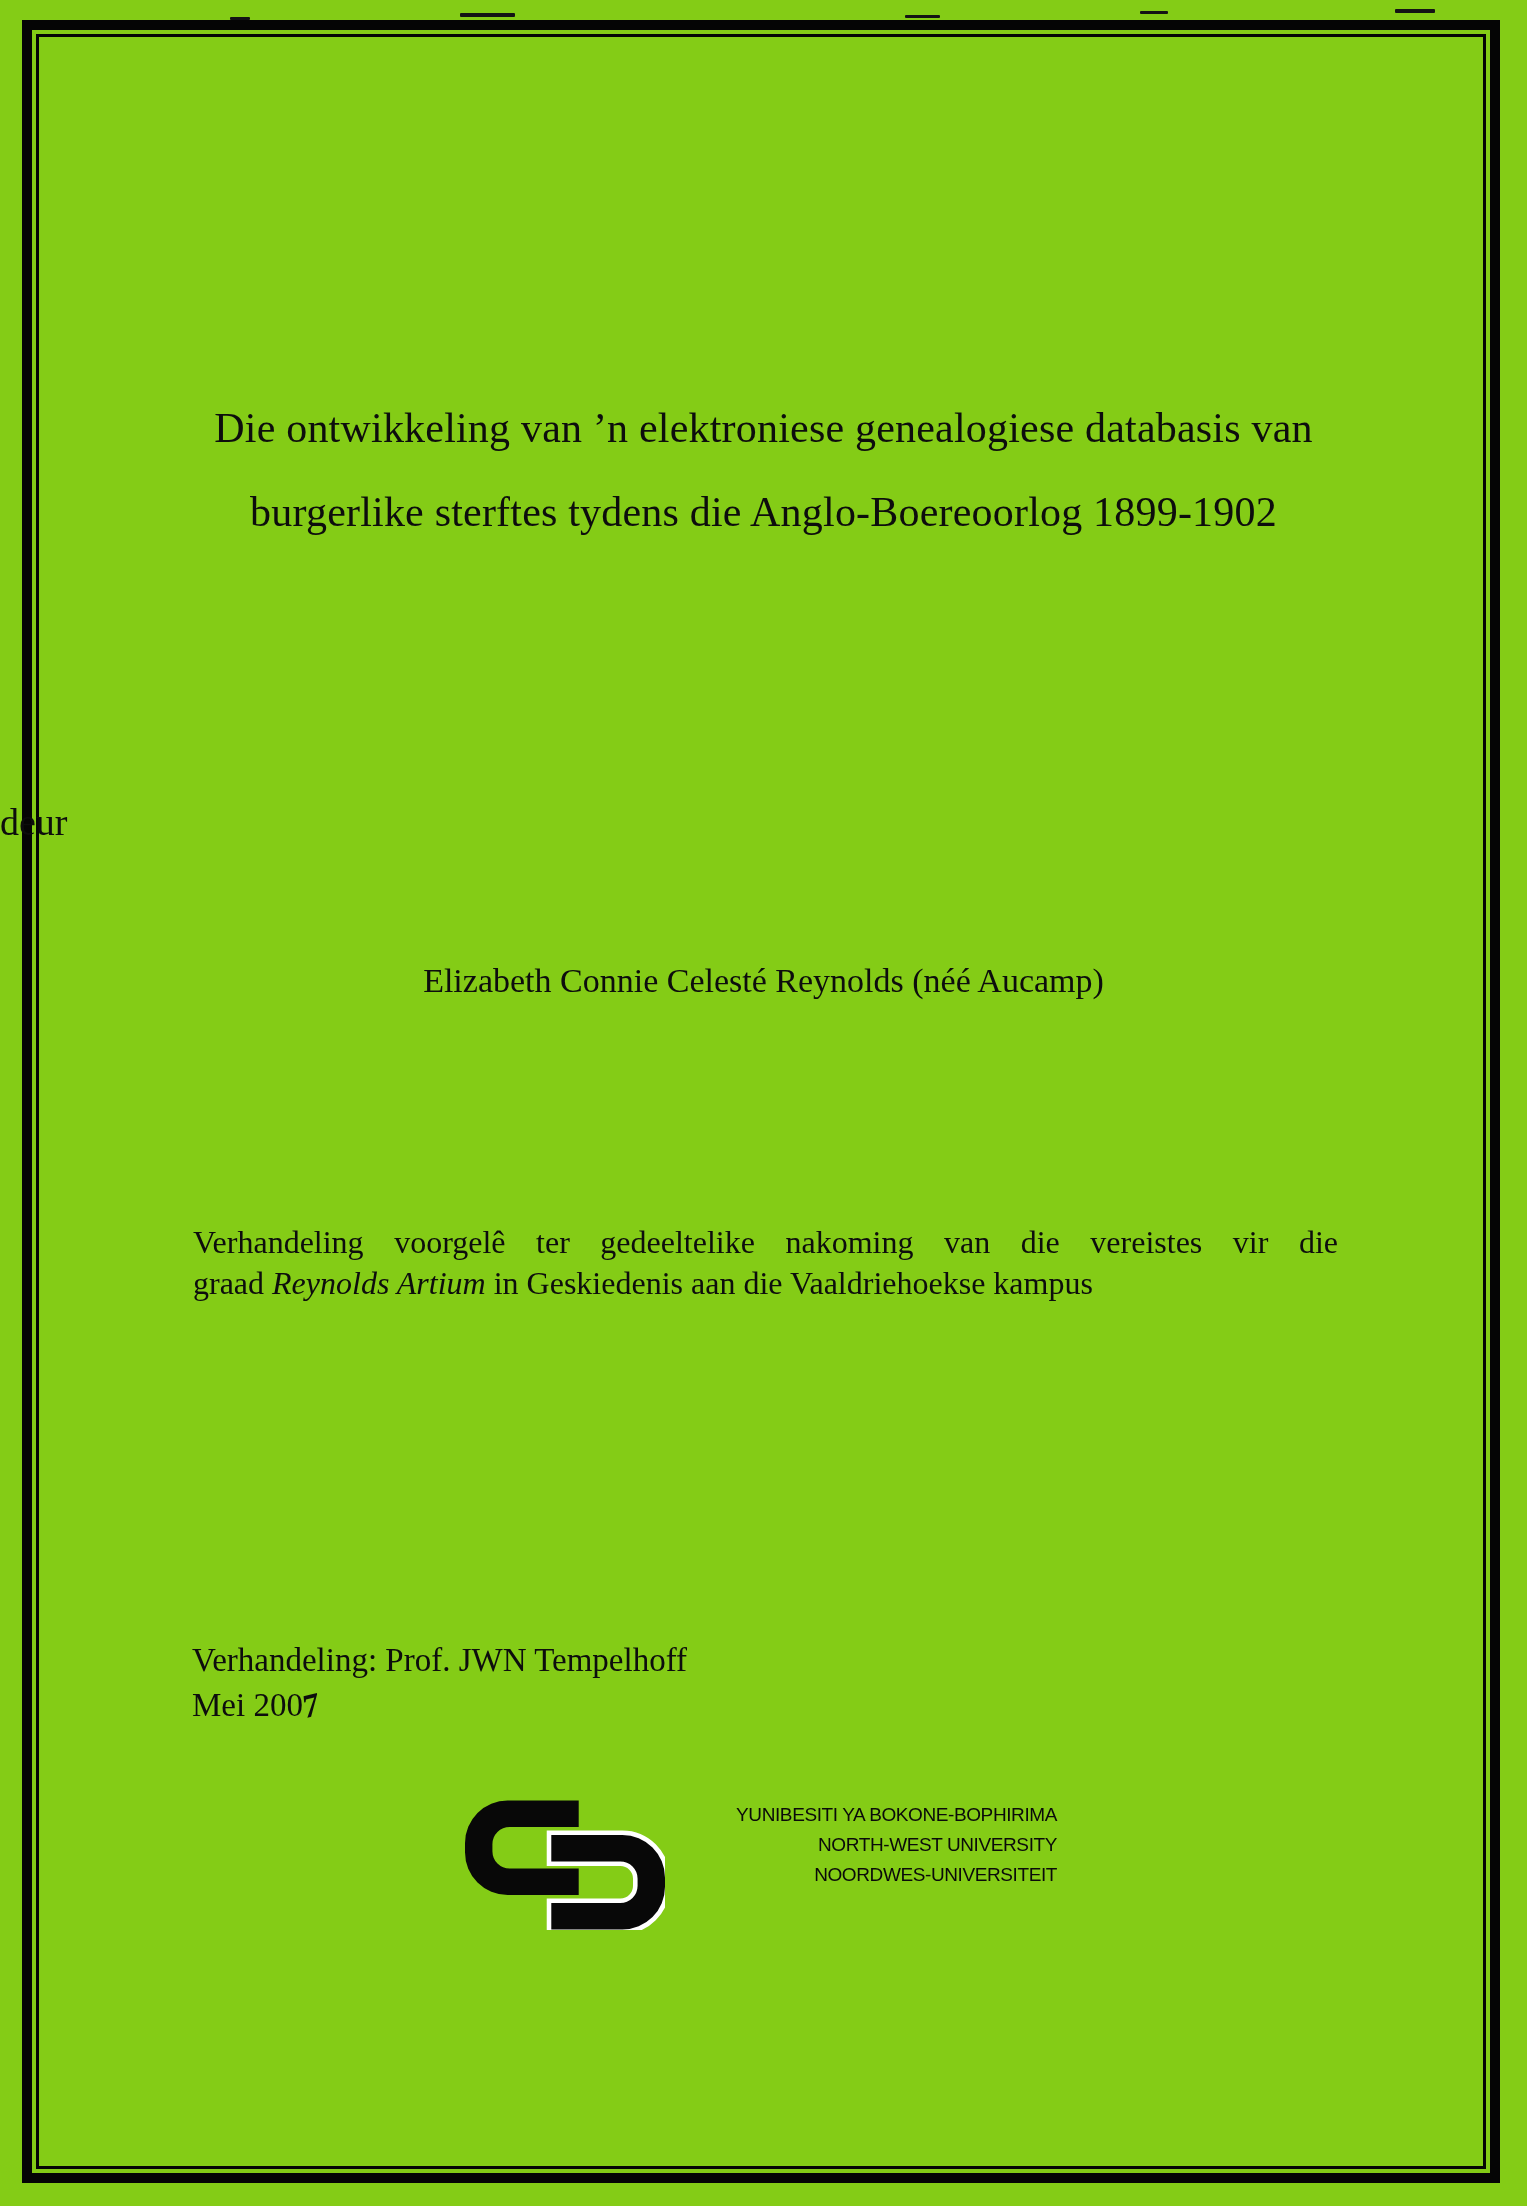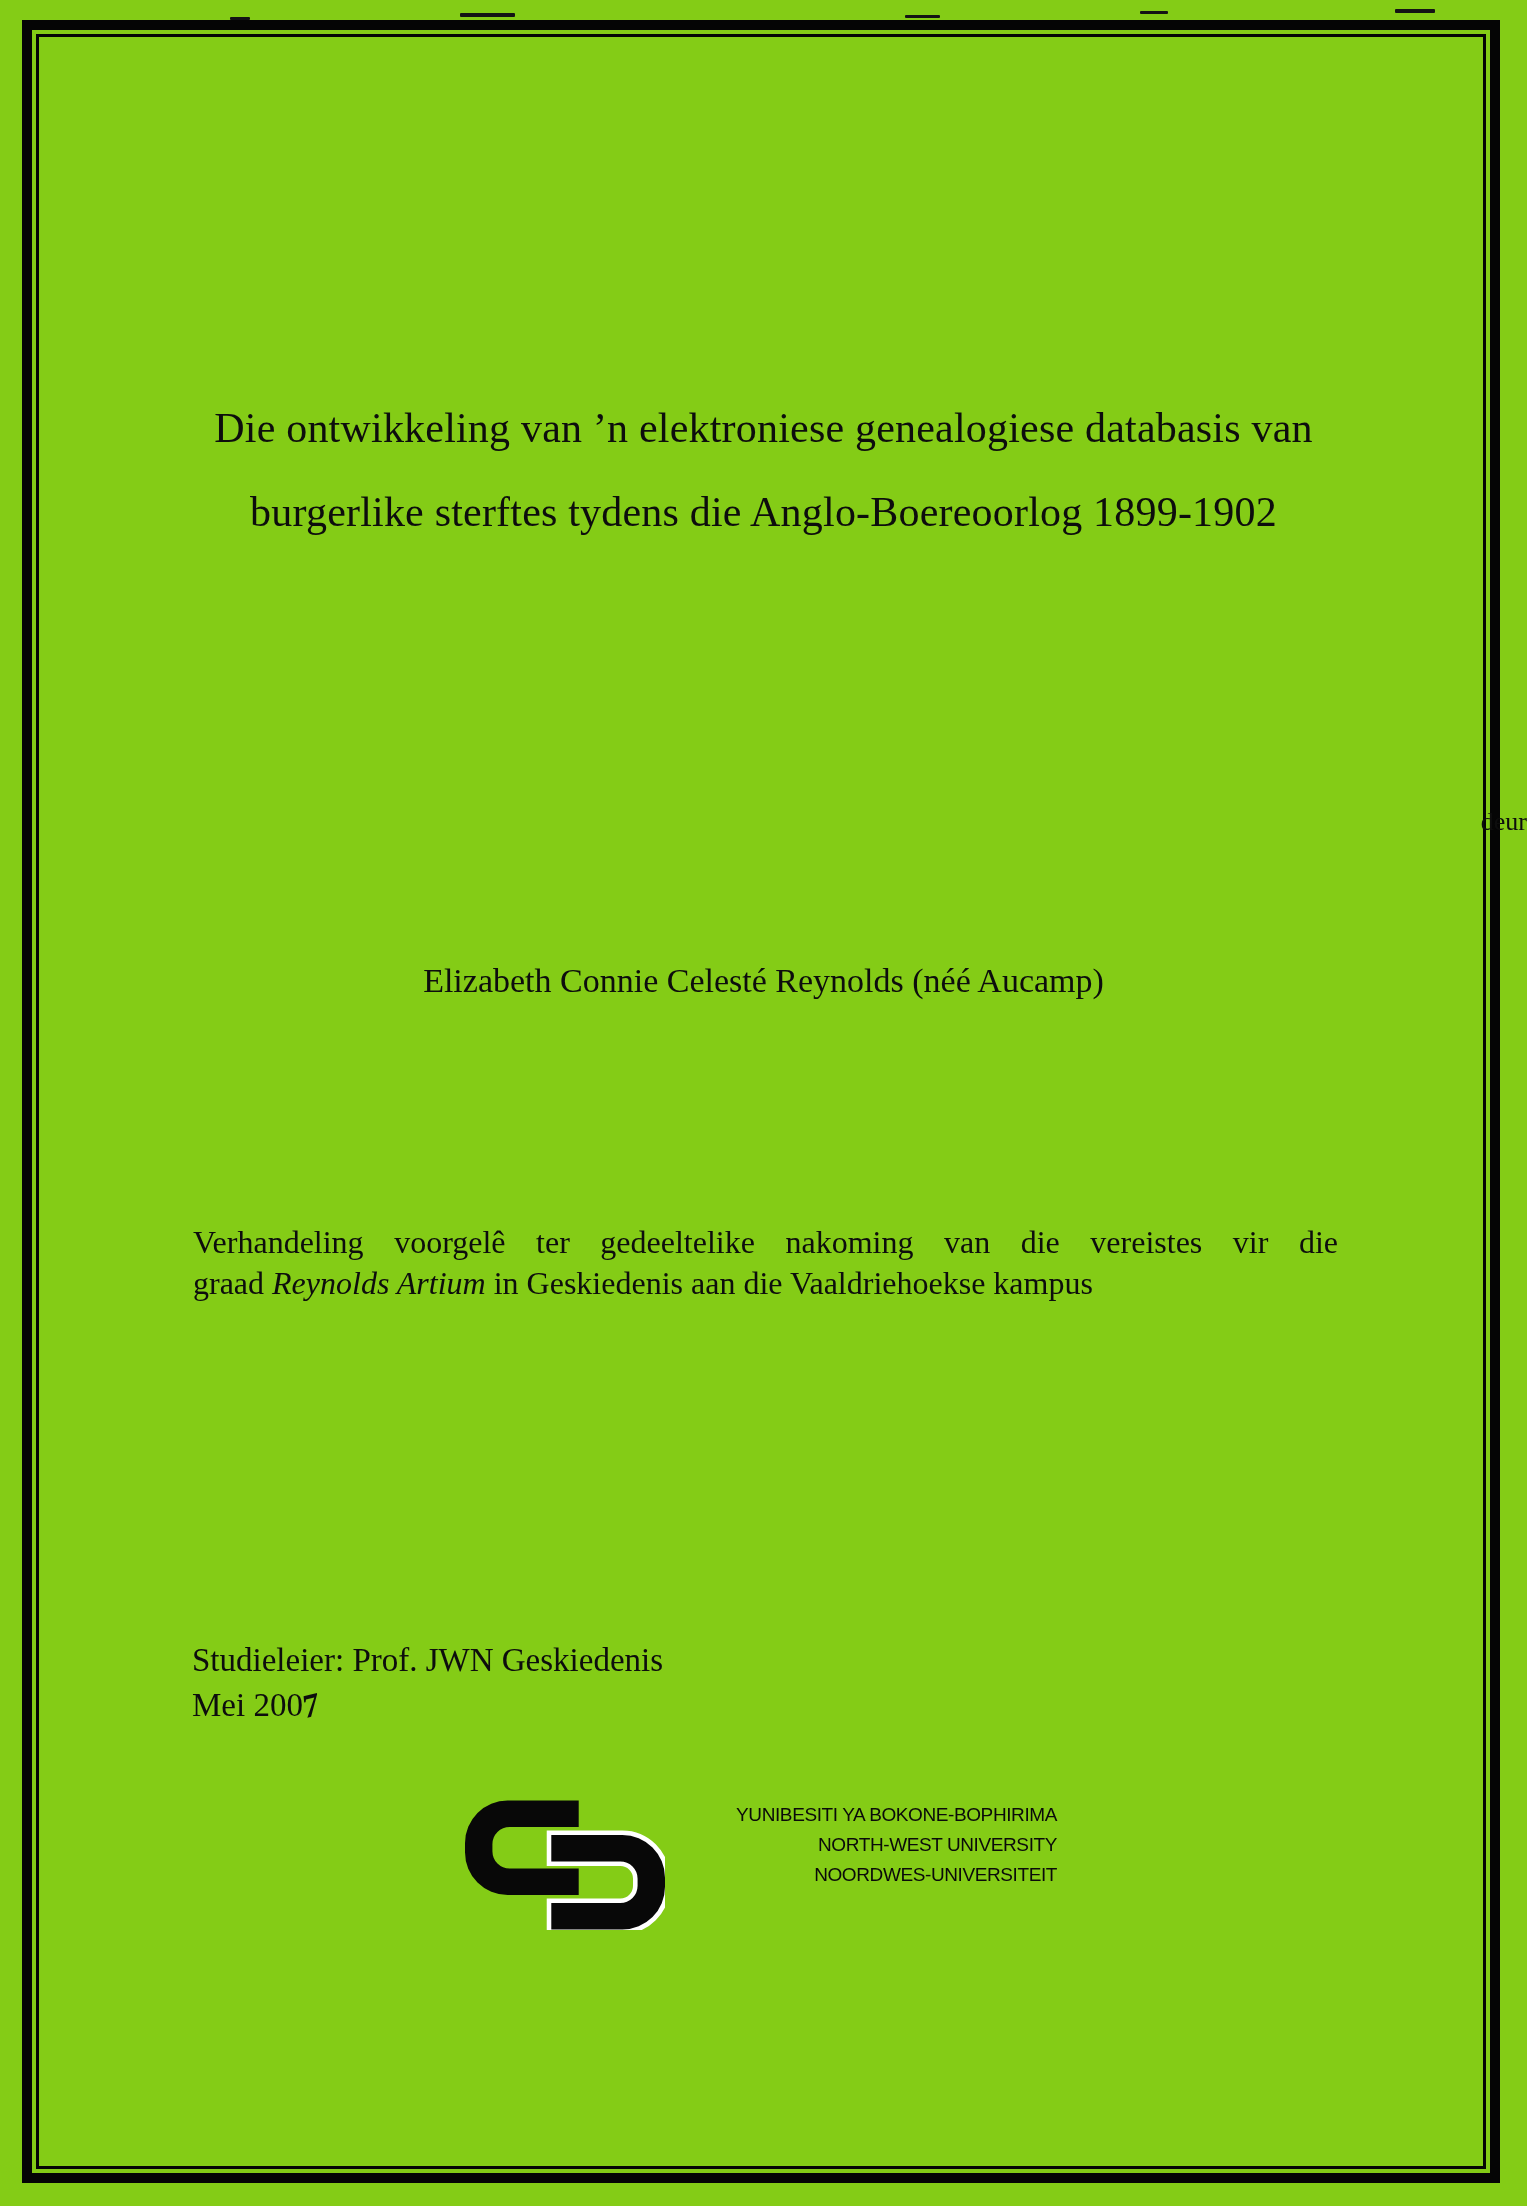--- a/index.html
+++ b/index.html
@@ -30,21 +30,21 @@
   .speck.s4 { left:1395px; top:9px;  width:40px; height:4px; }
   .speck.s5 { left:230px; top:17px;  width:20px; height:3px; }
 
   .title-block {
     position:absolute; left:110px; right:110px; top:386px;
     text-align:center; font-size:42px; line-height:84px;
     letter-spacing:0.2px;
   }
   .byline {
     position:absolute; left:0; right:0; top:800px;
-    text-align:right; font-size:26px; line-height:44px;
+    text-align:left; font-size:38px; line-height:44px;
   }
   .author {
     position:absolute; left:0; right:0; top:958px;
     text-align:center; font-size:34px; line-height:46px;
   }
   .statement {
     position:absolute; left:193px; top:1222px; width:1145px;
     font-size:32px; line-height:41px;
   }
   .statement .justified { text-align:justify; text-align-last:justify; }
@@ -88,21 +88,21 @@
   <div class="byline">deur</div>
 
   <div class="author">Elizabeth Connie Celesté Reynolds (néé Aucamp)</div>
 
   <div class="statement">
     <div class="justified">Verhandeling voorgelê ter gedeeltelike nakoming van die vereistes vir die</div>
     <div><span>graad </span><span class="ital">Reynolds Artium</span><span> in Geskiedenis aan die Vaaldriehoekse kampus</span></div>
   </div>
 
   <div class="supervisor-block">
-    <div>Studieleier: Prof. JWN Geskiedenis</div>
+    <div>Verhandeling: Prof. JWN Tempelhoff</div>
     <div><span>Mei 200</span><span class="date-digit">7</span></div>
   </div>
 
   <div class="logo">
     <svg class="logo-mark" width="200" height="130" viewBox="0 0 197 127" xmlns="http://www.w3.org/2000/svg">
       <defs>
         <path id="cshape" d="M112,0 H42 A42,42 0 0 0 0,42 V51 A42,42 0 0 0 42,93 H112 V67 H44 A17,17 0 0 1 27,50 V43 A17,17 0 0 1 44,26 H112 Z"></path>
       </defs>
 
       <use href="#cshape" fill="#080808"></use>

